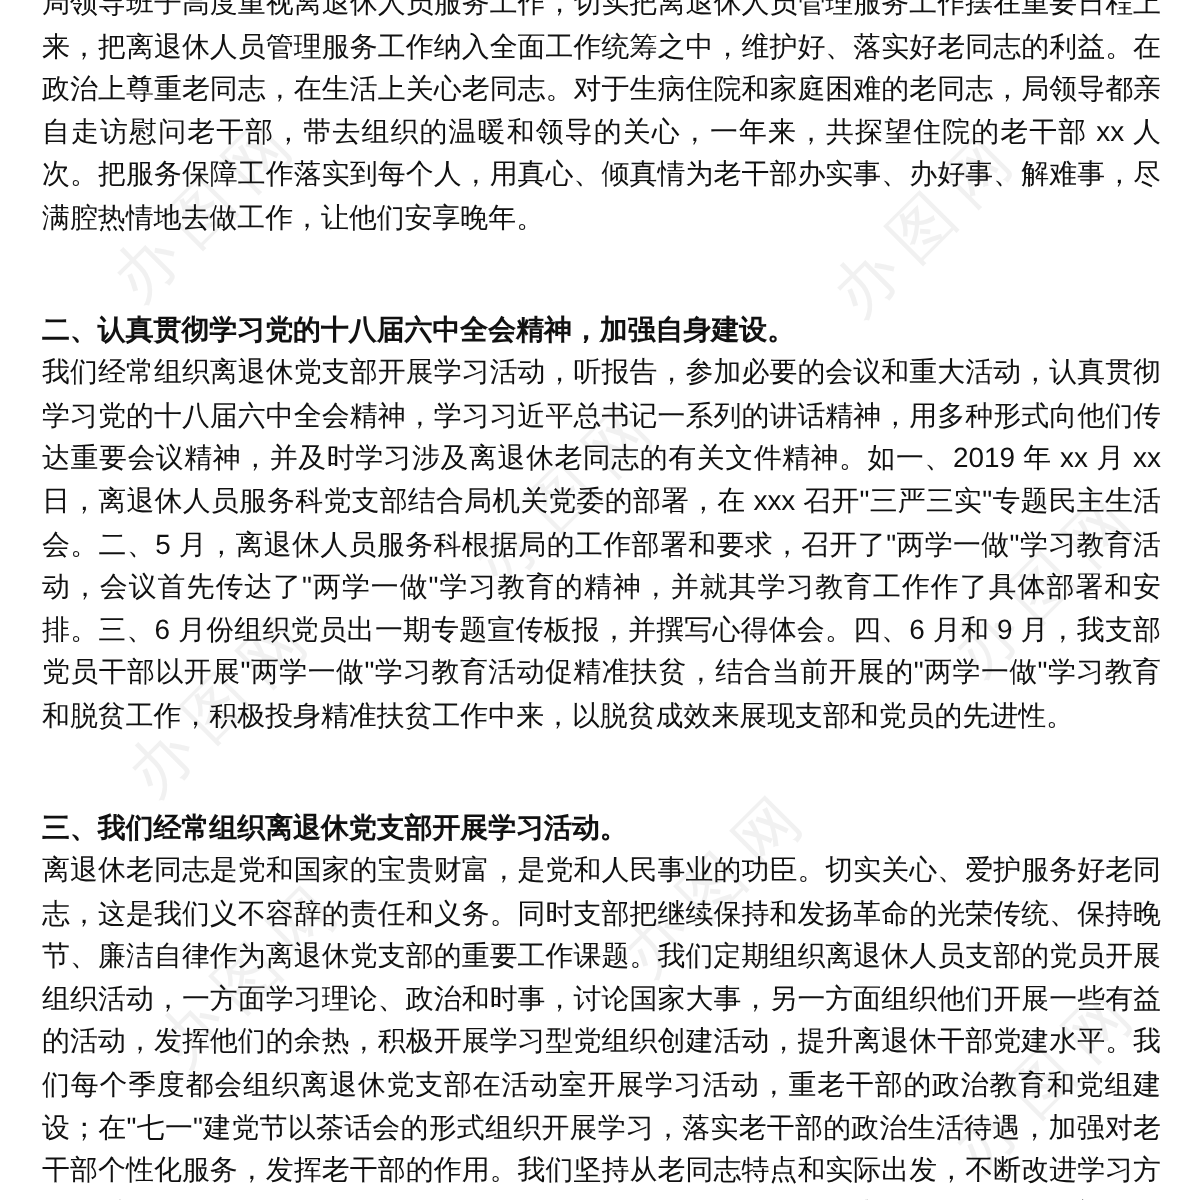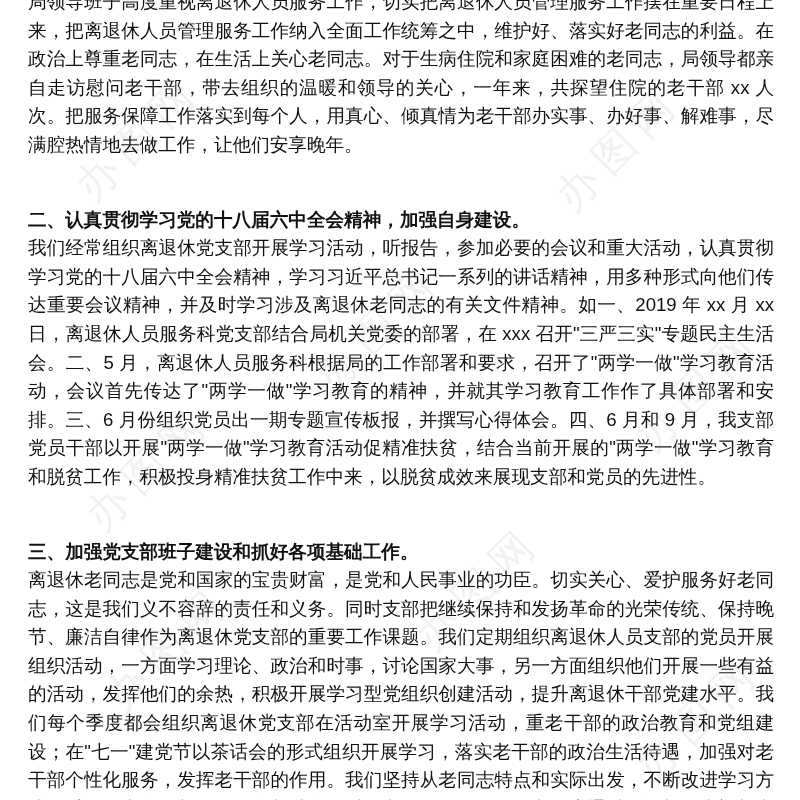--- a/index.html
+++ b/index.html
@@ -67,16 +67,16 @@
   <span class="wm" style="left:620px; top:690px;">办图网</span>
 </div>
 
 <div class="doc">
   <div class="para">局领导班子高度重视离退休人员服务工作，切实把离退休人员管理服务工作摆在重要日程上来，把离退休人员管理服务工作纳入全面工作统筹之中，维护好、落实好老同志的利益。在政治上尊重老同志，在生活上关心老同志。对于生病住院和家庭困难的老同志，局领导都亲自走访慰问老干部，带去组织的温暖和领导的关心，一年来，共探望住院的老干部 xx 人次。把服务保障工作落实到每个人，用真心、倾真情为老干部办实事、办好事、解难事，尽满腔热情地去做工作，让他们安享晚年。</div>
 
   <div class="para heading">二、认真贯彻学习党的十八届六中全会精神，加强自身建设。</div>
 
   <div class="para">我们经常组织离退休党支部开展学习活动，听报告，参加必要的会议和重大活动，认真贯彻学习党的十八届六中全会精神，学习习近平总书记一系列的讲话精神，用多种形式向他们传达重要会议精神，并及时学习涉及离退休老同志的有关文件精神。如一、2019 年 xx 月 xx 日，离退休人员服务科党支部结合局机关党委的部署，在 xxx 召开"三严三实"专题民主生活会。二、5 月，离退休人员服务科根据局的工作部署和要求，召开了"两学一做"学习教育活动，会议首先传达了"两学一做"学习教育的精神，并就其学习教育工作作了具体部署和安排。三、6 月份组织党员出一期专题宣传板报，并撰写心得体会。四、6 月和 9 月，我支部党员干部以开展"两学一做"学习教育活动促精准扶贫，结合当前开展的"两学一做"学习教育和脱贫工作，积极投身精准扶贫工作中来，以脱贫成效来展现支部和党员的先进性。</div>
 
-  <div class="para heading">三、加强党支部班子建设和抓好各项基础工作。</div>
+  <div class="para heading">三、我们经常组织离退休党支部开展学习活动。</div>
 
   <div class="para">离退休老同志是党和国家的宝贵财富，是党和人民事业的功臣。切实关心、爱护服务好老同志，这是我们义不容辞的责任和义务。同时支部把继续保持和发扬革命的光荣传统、保持晚节、廉洁自律作为离退休党支部的重要工作课题。我们定期组织离退休人员支部的党员开展组织活动，一方面学习理论、政治和时事，讨论国家大事，另一方面组织他们开展一些有益的活动，发挥他们的余热，积极开展学习型党组织创建活动，提升离退休干部党建水平。我们每个季度都会组织离退休党支部在活动室开展学习活动，重老干部的政治教育和党组建设；在"七一"建党节以茶话会的形式组织开展学习，落实老干部的政治生活待遇，加强对老干部个性化服务，发挥老干部的作用。我们坚持从老同志特点和实际出发，不断改进学习方式，采取集中学习与个人自学相结合，对年老体弱行动不便的老同志通过把资料送上门与电话沟通等方式进行学习，通过学习把老同志的思想和行动统一到党的十八届精神上来。同时</div>
 </div>
 
 </body></html>

